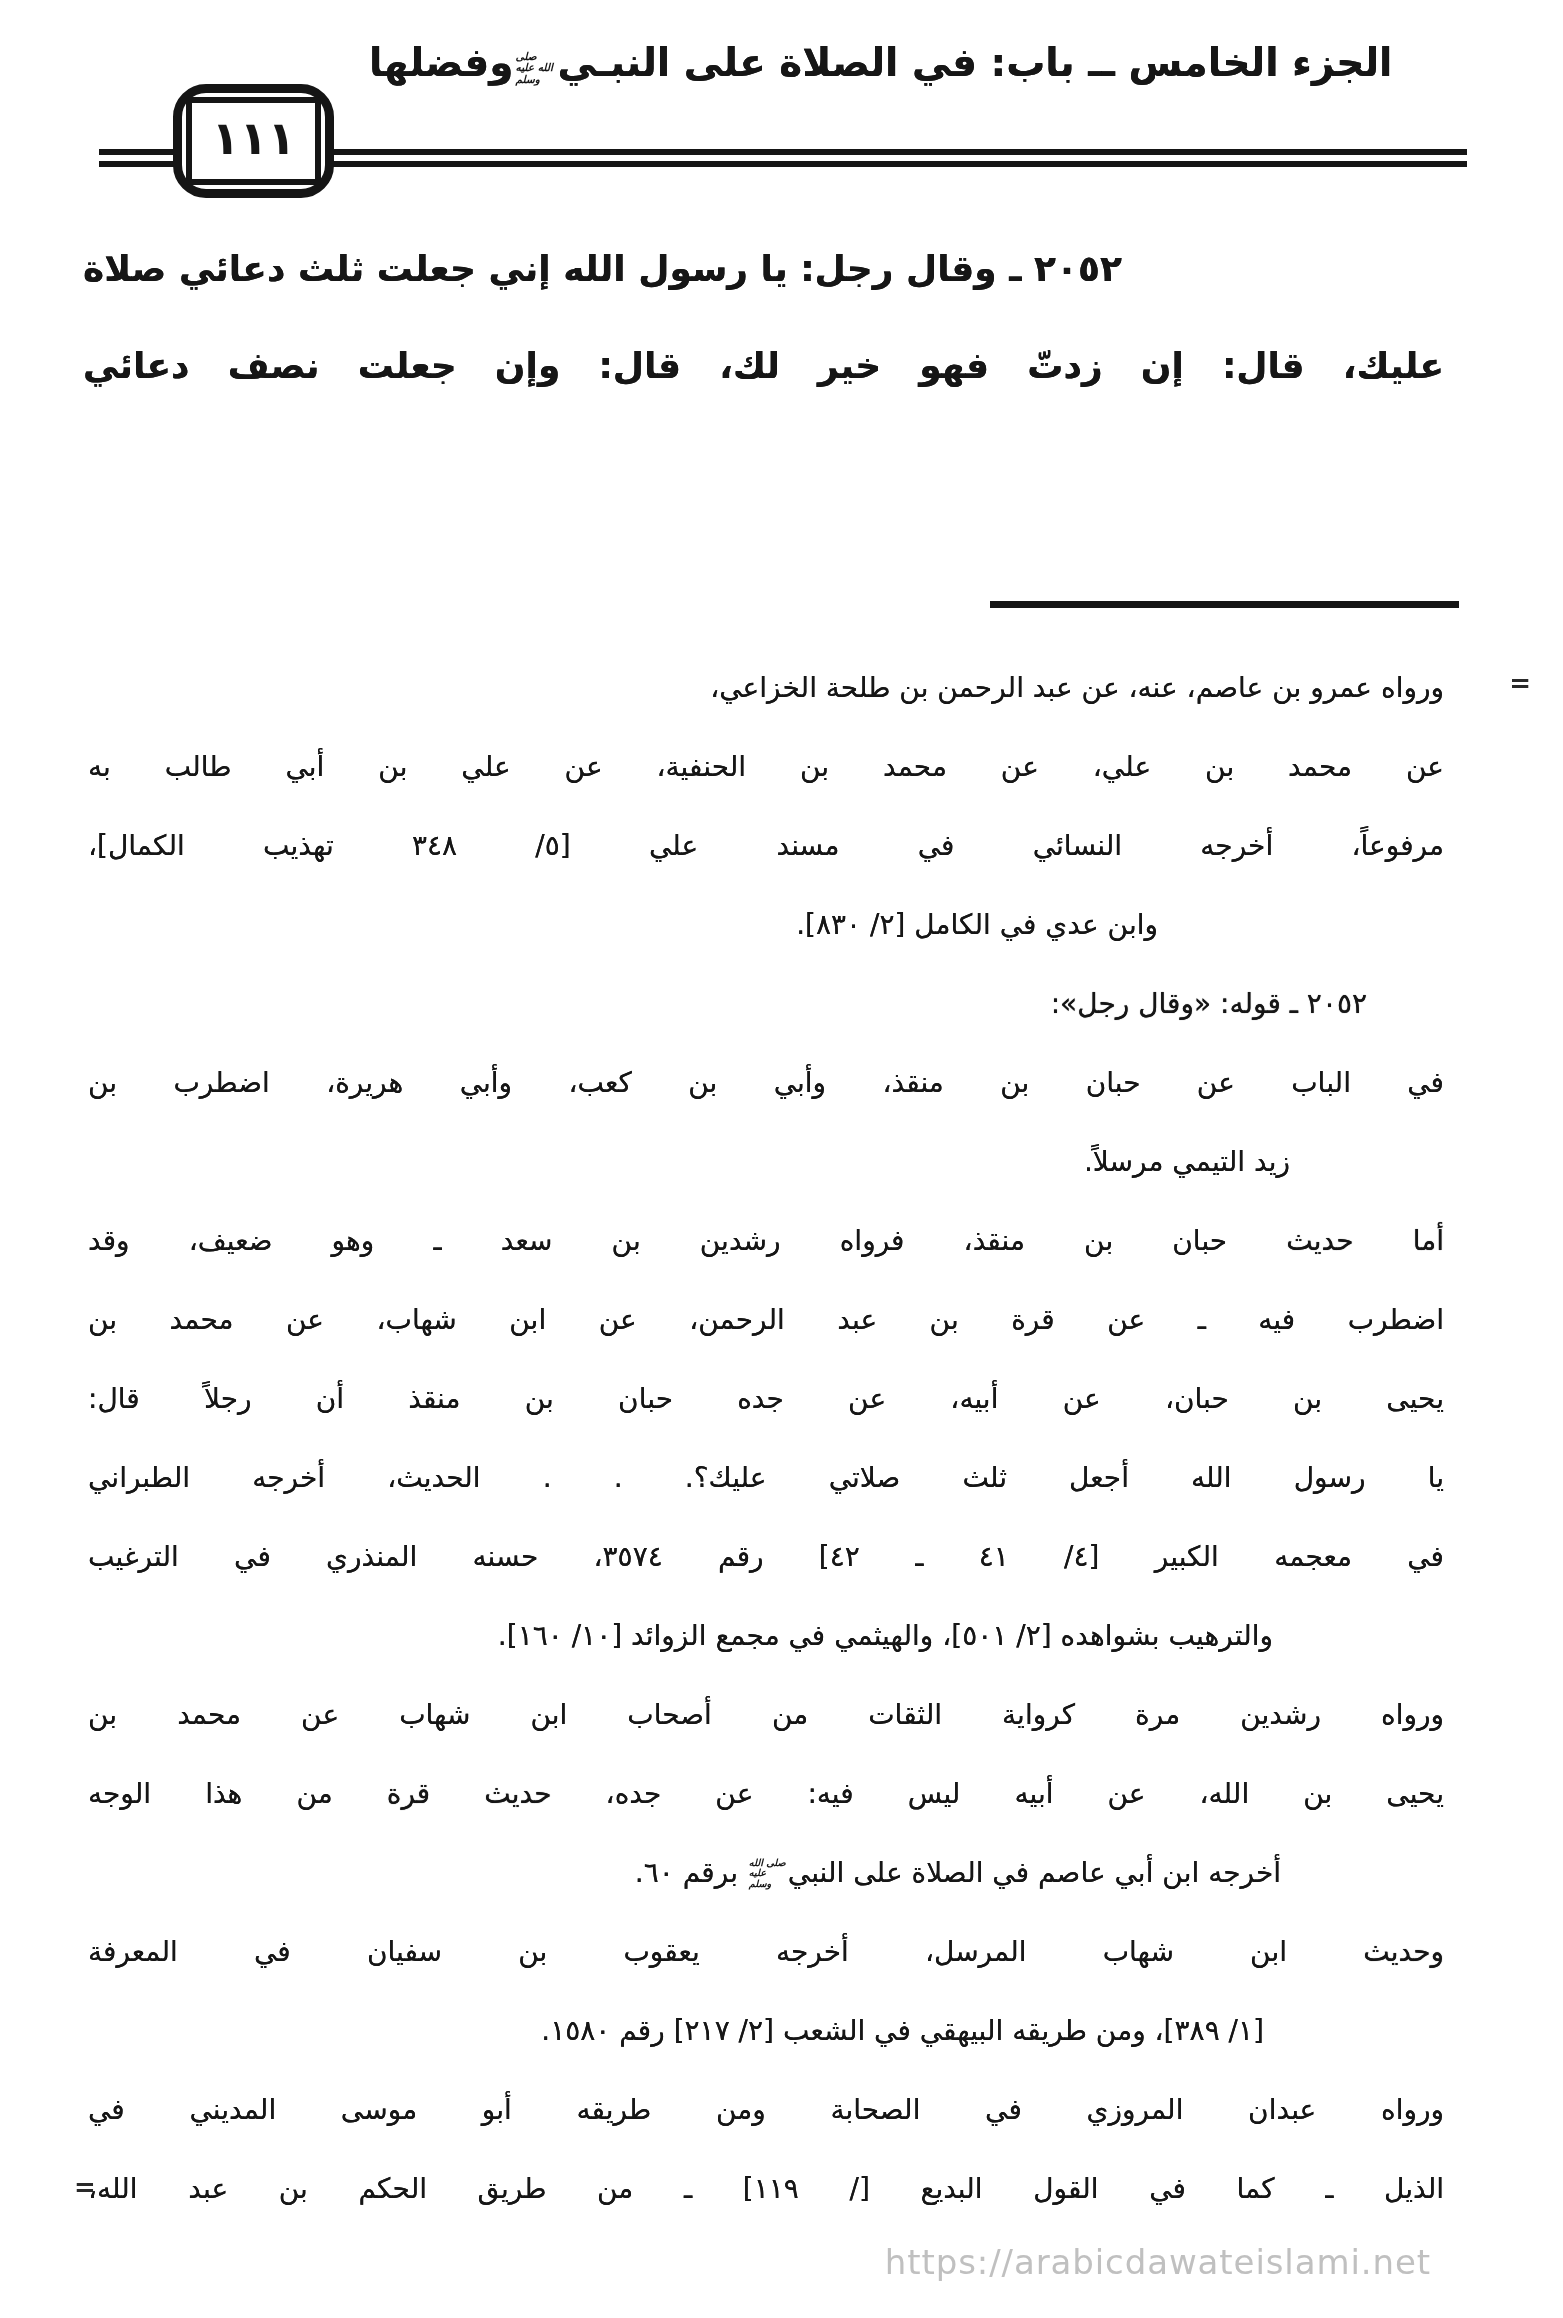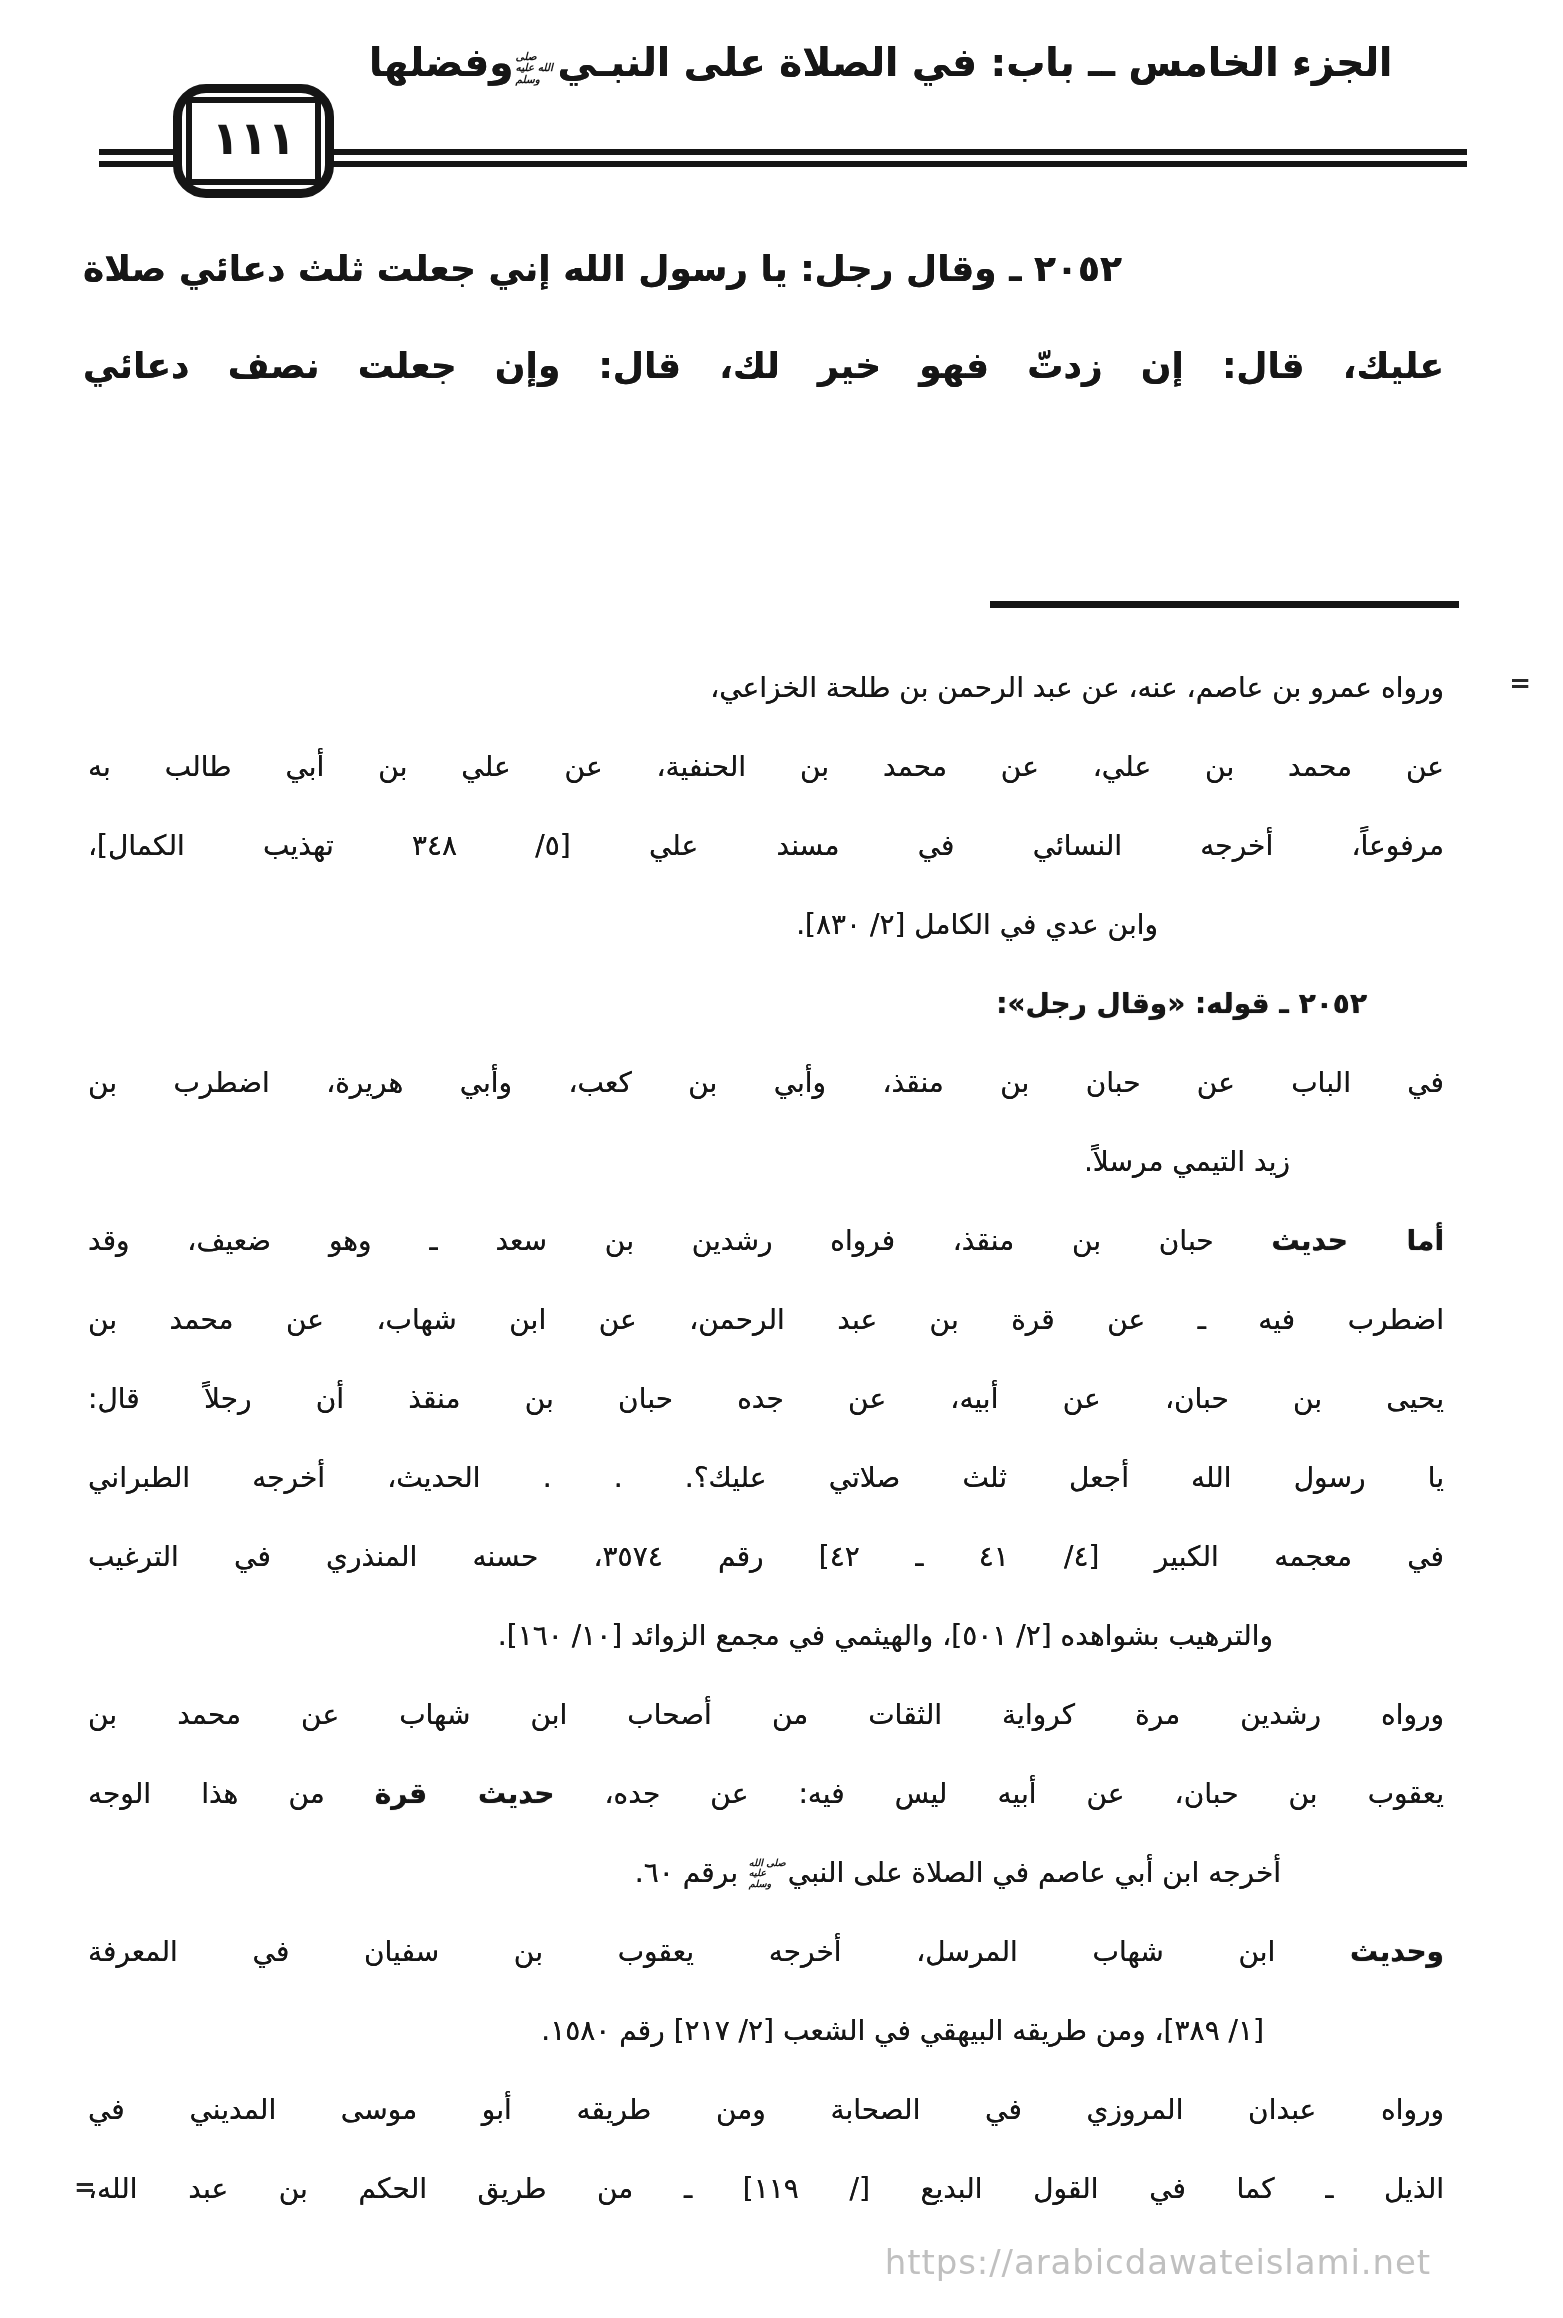--- a/index.html
+++ b/index.html
@@ -55,21 +55,21 @@
     position:absolute;top:648px;right:119px;left:88px;
     font-size:28px;line-height:79px;font-weight:normal;
     text-shadow:0 0 0.4px #1c1c1c;
   }
   .fl{direction:rtl;}
   .fl.full{text-align:justify;text-align-last:justify;}
   .fl.ragged{text-align:right;}
   .pr88{padding-right:77px;}  .pr175{padding-right:154px;}
   .pr185{padding-right:163px;}.pr195{padding-right:171px;}
   .pr205{padding-right:180px;}.pr325{padding-right:286px;}
-  .b{font-weight:bold;text-shadow:0 0 0.7px #111;}
+  .b{font-weight:normal;text-shadow:0 0 0.7px #111;}
 
   
   .saw{
     display:inline-block;width:40px;font-size:10.5px;line-height:1.12;
     text-align:left;vertical-align:-7px;font-weight:bold;
     white-space:normal;margin:0 2px;text-shadow:none;font-style:italic;
   }
   .fn-block .saw{width:37px;font-size:9.7px;vertical-align:-5.3px;}
 
   
@@ -112,21 +112,21 @@
     <div class="fl ragged pr88"><span class="b">٢٠٥٢ ـ قوله: «وقال رجل»:</span></div>
     <div class="fl full"><span>في الباب عن حبان بن منقذ، وأبي بن كعب، وأبي هريرة، اضطرب بن</span></div>
     <div class="fl ragged pr175"><span>زيد التيمي مرسلاً.</span></div>
     <div class="fl full"><span class="b">أما حديث</span><span> حبان بن منقذ، فرواه رشدين بن سعد ـ وهو ضعيف، وقد</span></div>
     <div class="fl full"><span>اضطرب فيه ـ عن قرة بن عبد الرحمن، عن ابن شهاب، عن محمد بن</span></div>
     <div class="fl full"><span>يحيى بن حبان، عن أبيه، عن جده حبان بن منقذ أن رجلاً قال:</span></div>
     <div class="fl full"><span>يا رسول الله أجعل ثلث صلاتي عليك؟. . . الحديث، أخرجه الطبراني</span></div>
     <div class="fl full"><span>في معجمه الكبير [٤/ ٤١ ـ ٤٢] رقم ٣٥٧٤، حسنه المنذري في الترغيب</span></div>
     <div class="fl ragged pr195"><span>والترهيب بشواهده [٢/ ٥٠١]، والهيثمي في مجمع الزوائد [١٠/ ١٦٠].</span></div>
     <div class="fl full"><span>ورواه رشدين مرة كرواية الثقات من أصحاب ابن شهاب عن محمد بن</span></div>
-    <div class="fl full"><span>يعقوب بن حبان، عن أبيه ليس فيه: عن جده، </span><span class="b">حديث قرة</span><span> من هذا الوجه</span></div>
+    <div class="fl full"><span>يحيى بن الله، عن أبيه ليس فيه: عن جده، </span><span class="b">حديث قرة</span><span> من هذا الوجه</span></div>
     <div class="fl ragged pr185"><span>أخرجه ابن أبي عاصم في الصلاة على النبي</span><span class="saw">صلى الله عليه وسلم</span><span> برقم ٦٠.</span></div>
     <div class="fl full"><span class="b">وحديث</span><span> ابن شهاب المرسل، أخرجه يعقوب بن سفيان في المعرفة</span></div>
     <div class="fl ragged pr205"><span>[١/ ٣٨٩]، ومن طريقه البيهقي في الشعب [٢/ ٢١٧] رقم ١٥٨٠.</span></div>
     <div class="fl full"><span>ورواه عبدان المروزي في الصحابة ومن طريقه أبو موسى المديني في</span></div>
     <div class="fl full"><span>الذيل ـ كما في القول البديع [/ ١١٩] ـ من طريق الحكم بن عبد الله،</span></div>
   </div>
 
   <div class="watermark">https://arabicdawateislami.net</div>
 
 </div>

